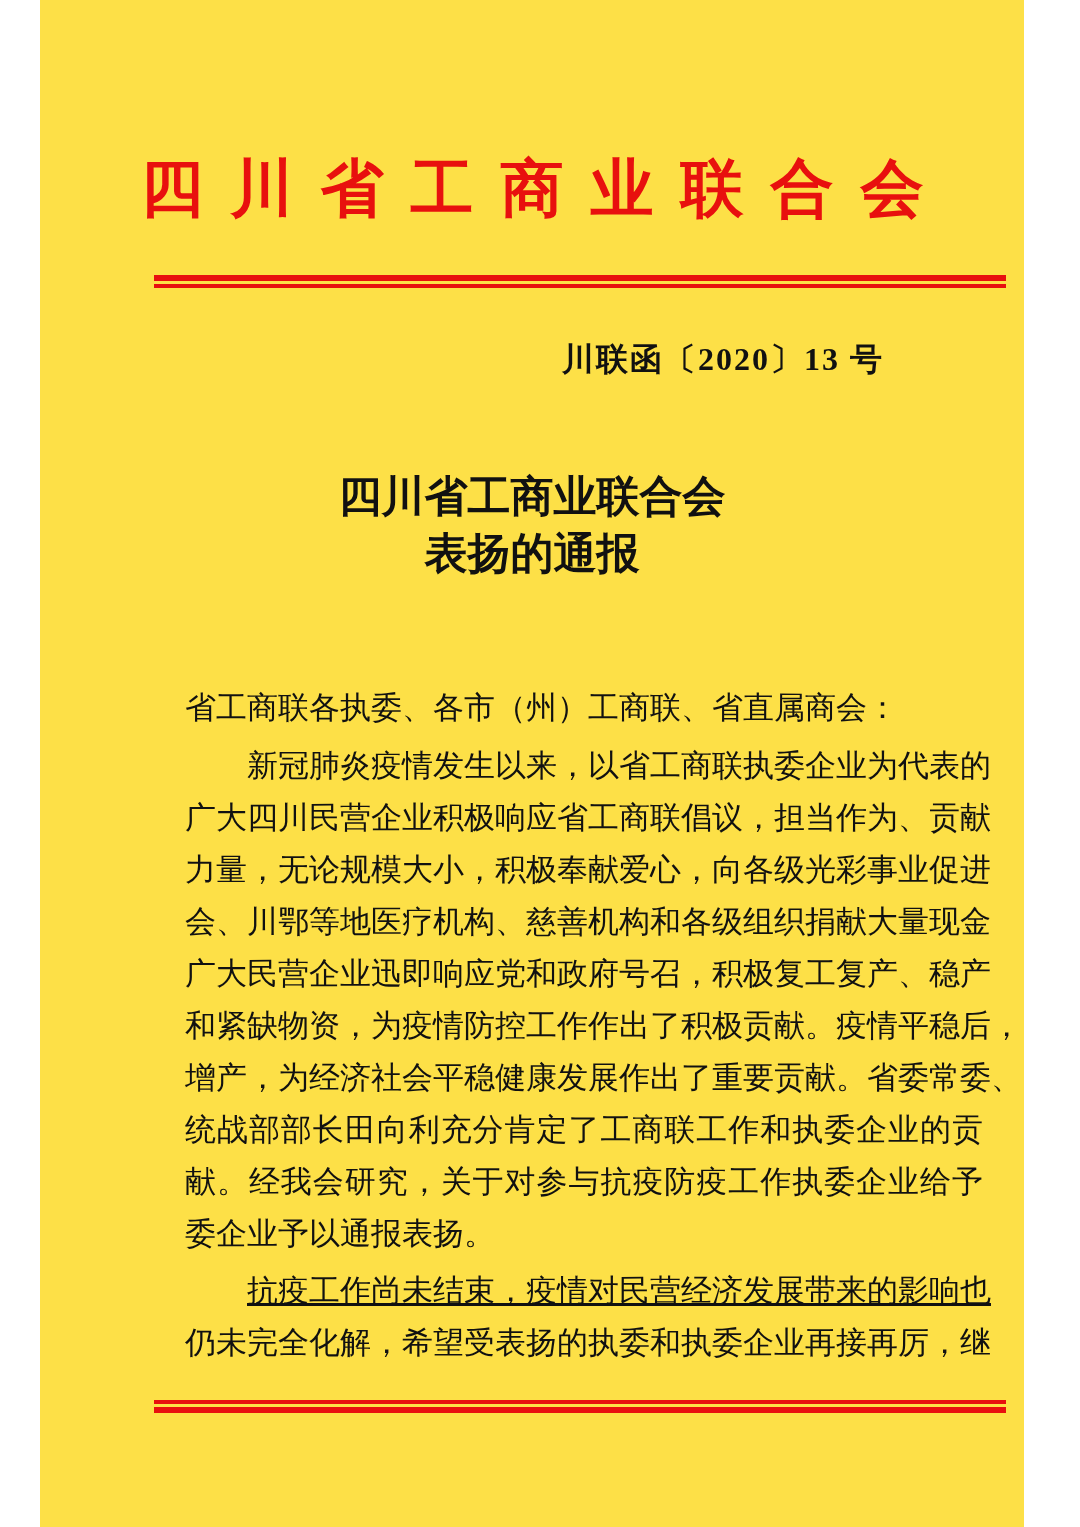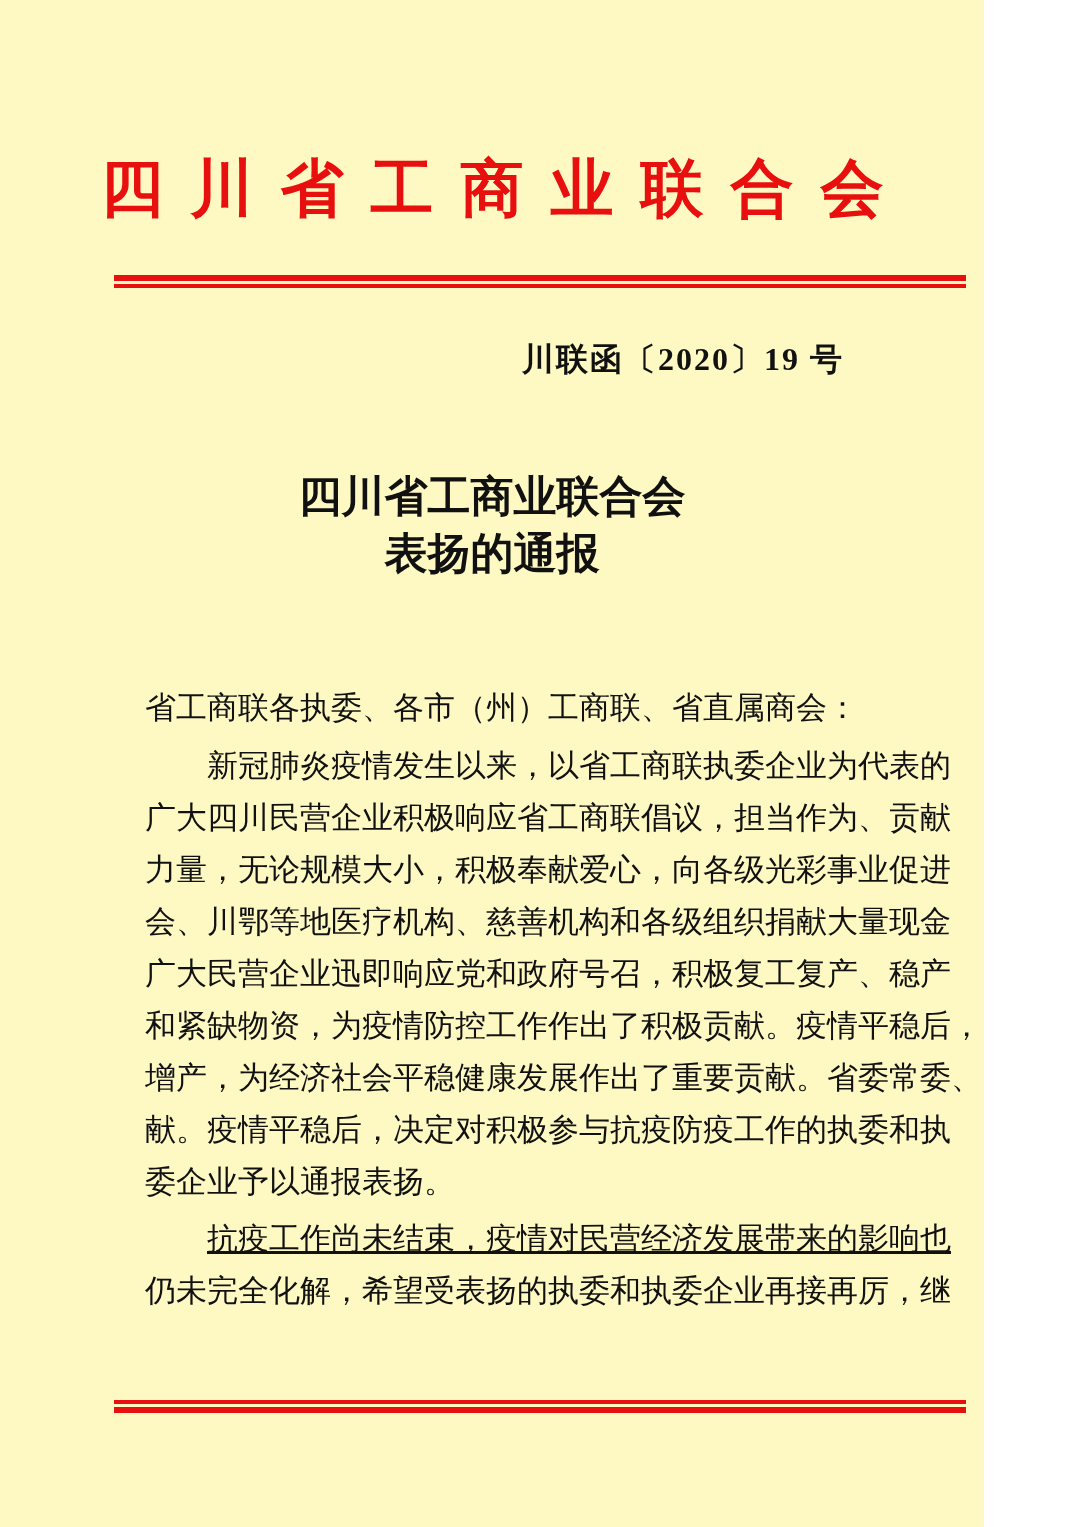--- a/index.html
+++ b/index.html
@@ -8,24 +8,25 @@
   }
   html, body {
     margin: 0;
     padding: 0;
     background: #ffffff;
   }
   .page {
     position: relative;
     width: 984px;
     height: 1527px;
-    background: #fef9c3;
+    background: #fde047;
     overflow: hidden;
     font-family: "Liberation Serif", "DejaVu Serif", serif;
     color: var(--ink);
+    margin-left: 40px;
   }
   
   .letterhead {
     position: absolute;
     top: 150px;
     left: 0;
     right: 0;
     text-align: center;
     font-size: 63px;
     font-weight: bold;
@@ -99,37 +100,38 @@
 <div class="page">
 
   <div class="letterhead">四川省工商业联合会</div>
 
   <div class="rule rule-top">
     <div class="bar-thick"></div>
     <div class="bar-gap"></div>
     <div class="bar-thin"></div>
   </div>
 
-  <div class="doc-number">川联函〔2020〕19 号</div>
+  <div class="doc-number">川联函〔2020〕13 号</div>
 
   <div class="title-block">
     <div>四川省工商业联合会</div>
     <div>表扬的通报</div>
   </div>
 
   <div class="body-block">
     <div class="body-line flush-left salutation">省工商联各执委、各市（州）工商联、省直属商会：</div>
     <div class="body-line indent">新冠肺炎疫情发生以来，以省工商联执委企业为代表的</div>
     <div class="body-line">广大四川民营企业积极响应省工商联倡议，担当作为、贡献</div>
     <div class="body-line">力量，无论规模大小，积极奉献爱心，向各级光彩事业促进</div>
     <div class="body-line">会、川鄂等地医疗机构、慈善机构和各级组织捐献大量现金</div>
     <div class="body-line">广大民营企业迅即响应党和政府号召，积极复工复产、稳产</div>
     <div class="body-line">和紧缺物资，为疫情防控工作作出了积极贡献。疫情平稳后，</div>
     <div class="body-line">增产，为经济社会平稳健康发展作出了重要贡献。省委常委、</div>
-    <div class="body-line">献。疫情平稳后，决定对积极参与抗疫防疫工作的执委和执</div>
+    <div class="body-line">统战部部长田向利充分肯定了工商联工作和执委企业的贡</div>
+    <div class="body-line">献。经我会研究，关于对参与抗疫防疫工作执委企业给予</div>
     <div class="body-line flush-left">委企业予以通报表扬。</div>
     <div class="body-line indent para-start">抗疫工作尚未结束，疫情对民营经济发展带来的影响也</div>
     <div class="body-line">仍未完全化解，希望受表扬的执委和执委企业再接再厉，继</div>
   </div>
 
   <div class="rule rule-bottom">
     <div class="bar-thin"></div>
     <div class="bar-gap"></div>
     <div class="bar-thick"></div>
   </div>

